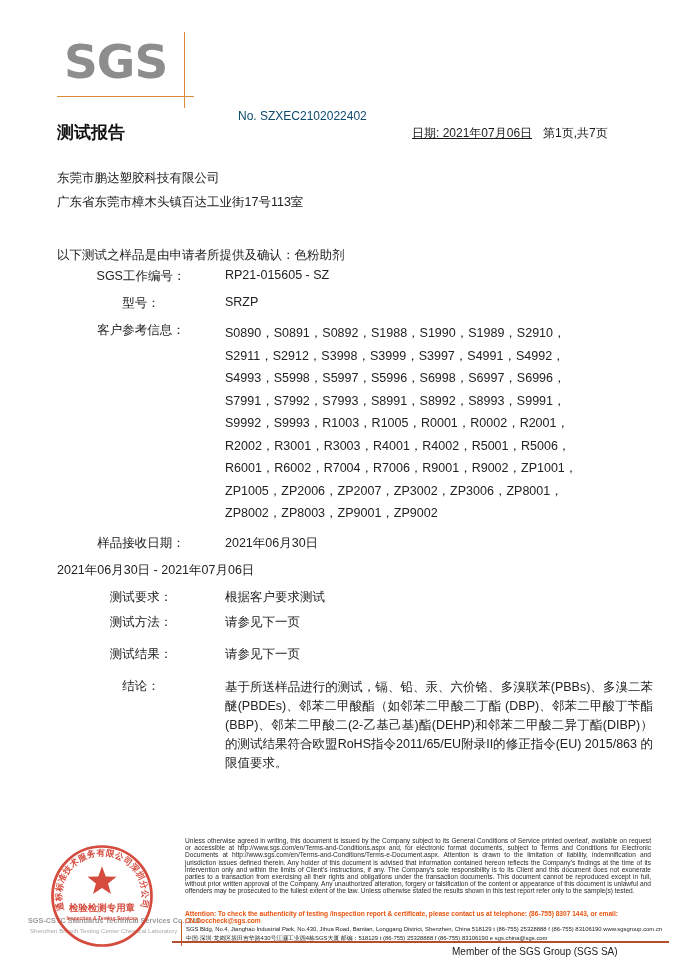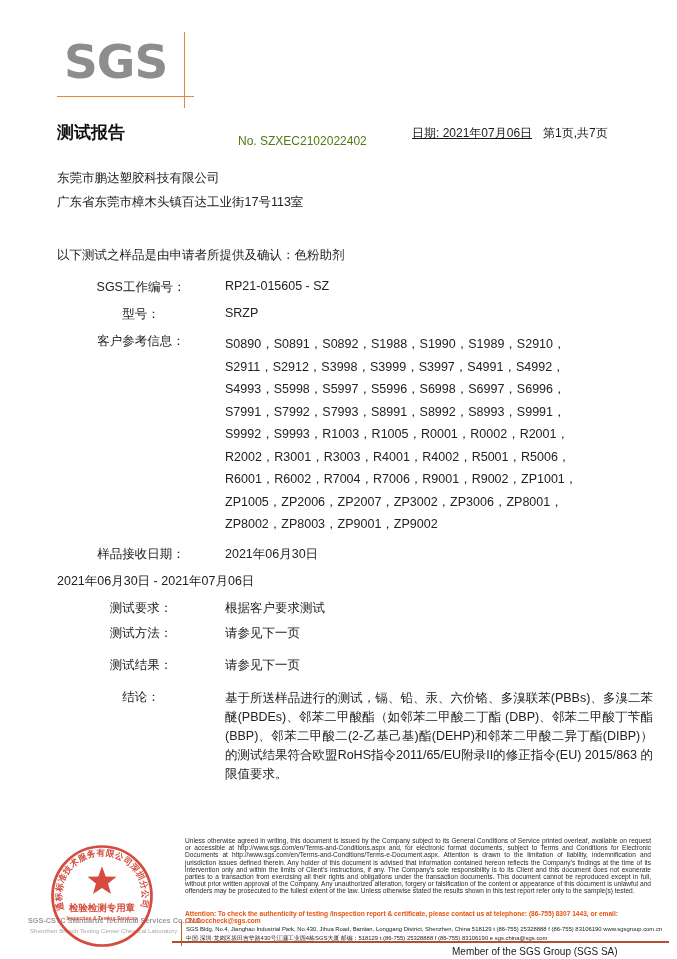--- a/index.html
+++ b/index.html
@@ -11,28 +11,28 @@
   
   .logo-text {
     position:absolute; left:64px; top:34px;
     font-family:"DejaVu Sans", sans-serif;
     font-size:47px; font-weight:bold; color:#8d8d8d; letter-spacing:-1px;
   }
   .logo-hline { position:absolute; left:57px; top:96px; width:137px; height:1px; background:#dc8a3c; }
   .logo-vline { position:absolute; left:184px; top:32px; width:1px; height:76px; background:#dc8a3c; }
   
   .hdr-title { position:absolute; left:57px; top:121px; font-size:17px; font-weight:bold; color:#111; }
-  .hdr-no    { position:absolute; left:238px; top:134px; font-size:12px; color:#4d7c0f; }
+  .hdr-no    { position:absolute; left:238px; top:109px; font-size:12px; color:#0c4a6e; }
   .hdr-date  { position:absolute; left:412px; top:125px; font-size:12px; color:#1a1a1a;text-decoration:underline; }
   .hdr-page  { position:absolute; left:543px; top:125px; font-size:12px; color:#1a1a1a; }
   
   .applicant { position:absolute; left:57px; top:166px; font-size:12.5px; line-height:24px; color:#222; }
   
   .main { position:absolute; left:57px; top:247px; width:596px; font-size:12.5px; color:#222; }
-  .intro { margin-bottom:15px; }
+  .intro { margin-bottom:4px; }
   .frow { display:flex; align-items:flex-start; margin-bottom:10px; }
   .flabel { width:168px; flex:0 0 168px;text-align:center; }
   .fvalue { flex:1; }
   .ref-line { line-height:22.5px; }
   .conclusion { line-height:19px; text-align:justify; }
   .gap-lg { margin-bottom:15px;margin-top:8px; }
   
   .legal {
     position:absolute; left:185px; top:837px; width:466px;
     font-size:6.6px; line-height:7.2px; text-align:justify; color:#2a2a2a;

